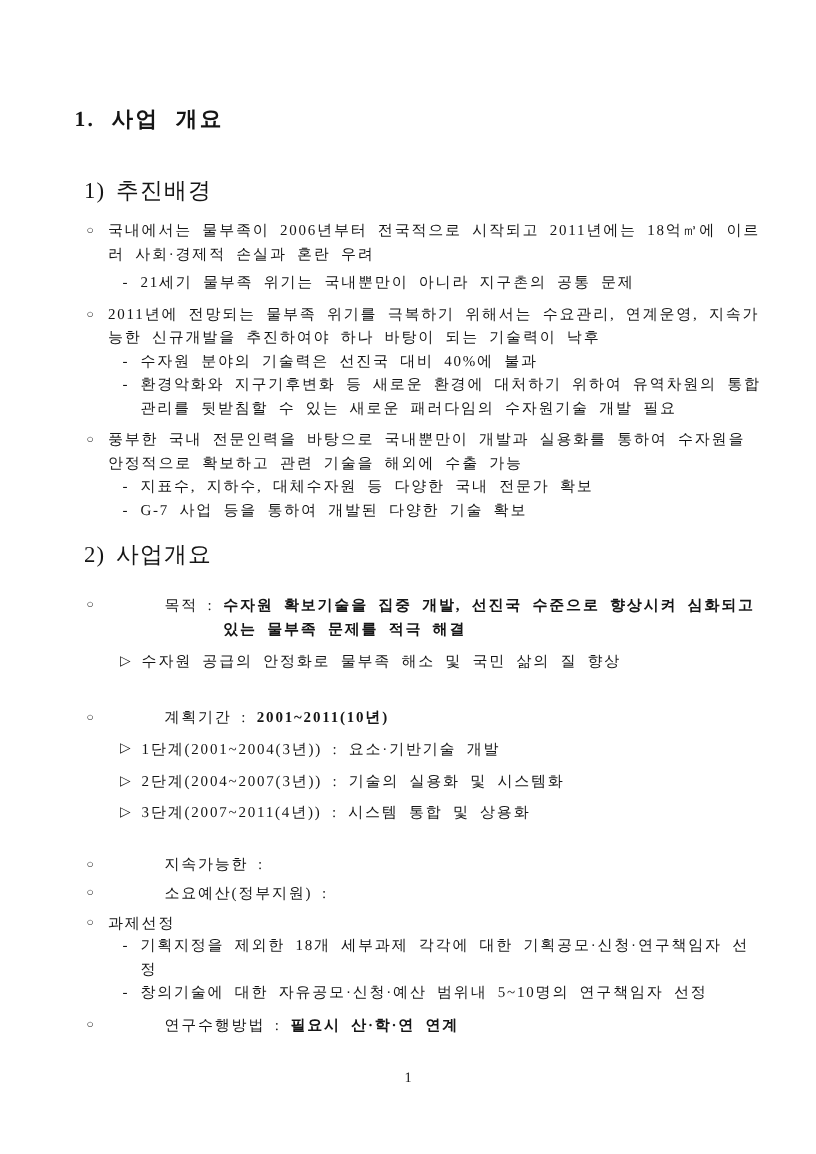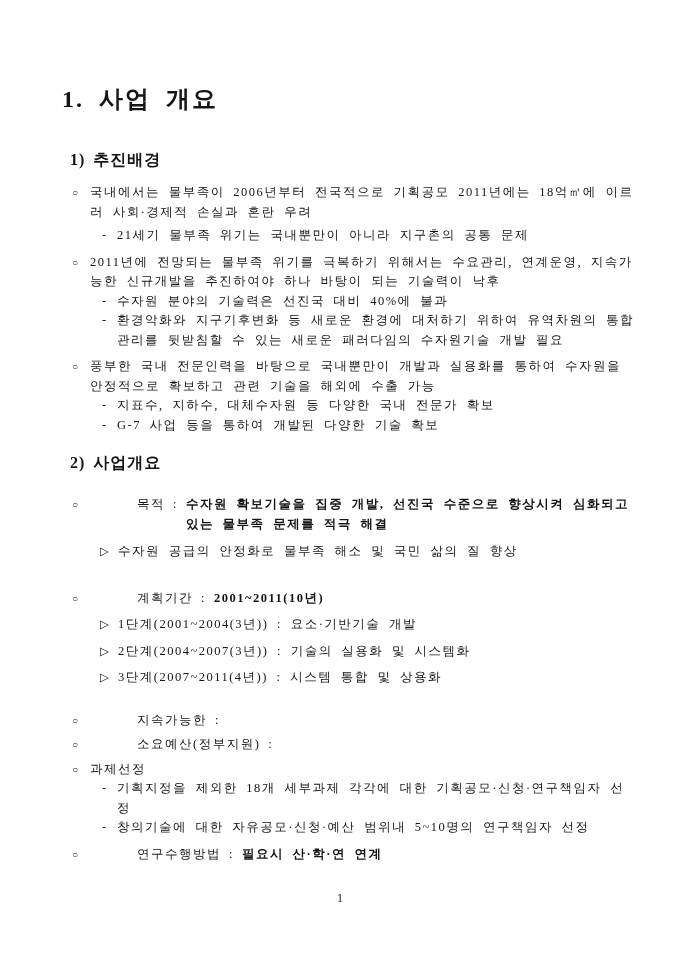--- a/index.html
+++ b/index.html
@@ -9,30 +9,30 @@
     height: 962px;
     margin: 0 auto;
     background: #ffffff;
     color: #151515;
     font-family: "Liberation Serif", "DejaVu Serif", serif;
     box-sizing: border-box;
     padding: 88px 46px 0 62px;
     overflow: hidden;
   }
   .doc-title {
-    font-size: 24px;
+    font-size: 18px;
     font-weight: bold;
     line-height: 22px;
     letter-spacing: 2px;
     word-spacing: 7px;
     margin: 0 0 42px 0;
   }
   .h2 {
-    font-size: 16px;
-    font-weight: bold;
+    font-size: 19px;
+    font-weight: normal;
     letter-spacing: 1px;
     word-spacing: 3px;
     line-height: 16px;
     margin: 14px 0 15px 8px;
   }
   .h2.second { margin-top: 20px; margin-bottom: 24px; }
   .li {
     position: relative;
     padding-left: 28px;
     font-size: 12.5px;
@@ -69,21 +69,21 @@
 <body>
 
 <div class="page">
 
   <h1 class="doc-title">1. 사업 개요</h1>
 
   <div>
     <h2 class="h2">1) 추진배경</h2>
 
     <div class="li c">
-      <span class="b">○</span><span class="t">국내에서는 물부족이 2006년부터 전국적으로 기획공모 2011년에는 18억㎥에 이르러 사회·경제적 손실과 혼란 우려</span>
+      <span class="b">○</span><span class="t">국내에서는 물부족이 2006년부터 전국적으로 시작되고 2011년에는 18억㎥에 이르러 사회·경제적 손실과 혼란 우려</span>
     </div>
     <div class="li d mt4">
       <span class="b">-</span><span class="t">21세기 물부족 위기는 국내뿐만이 아니라 지구촌의 공통 문제</span>
     </div>
     <div class="li c mt7">
       <span class="b">○</span><span class="t">2011년에 전망되는 물부족 위기를 극복하기 위해서는 수요관리, 연계운영, 지속가능한 신규개발을 추진하여야 하나 바탕이 되는 기술력이 낙후</span>
     </div>
     <div class="li d">
       <span class="b">-</span><span class="t">수자원 분야의 기술력은 선진국 대비 40%에 불과</span>
     </div>

